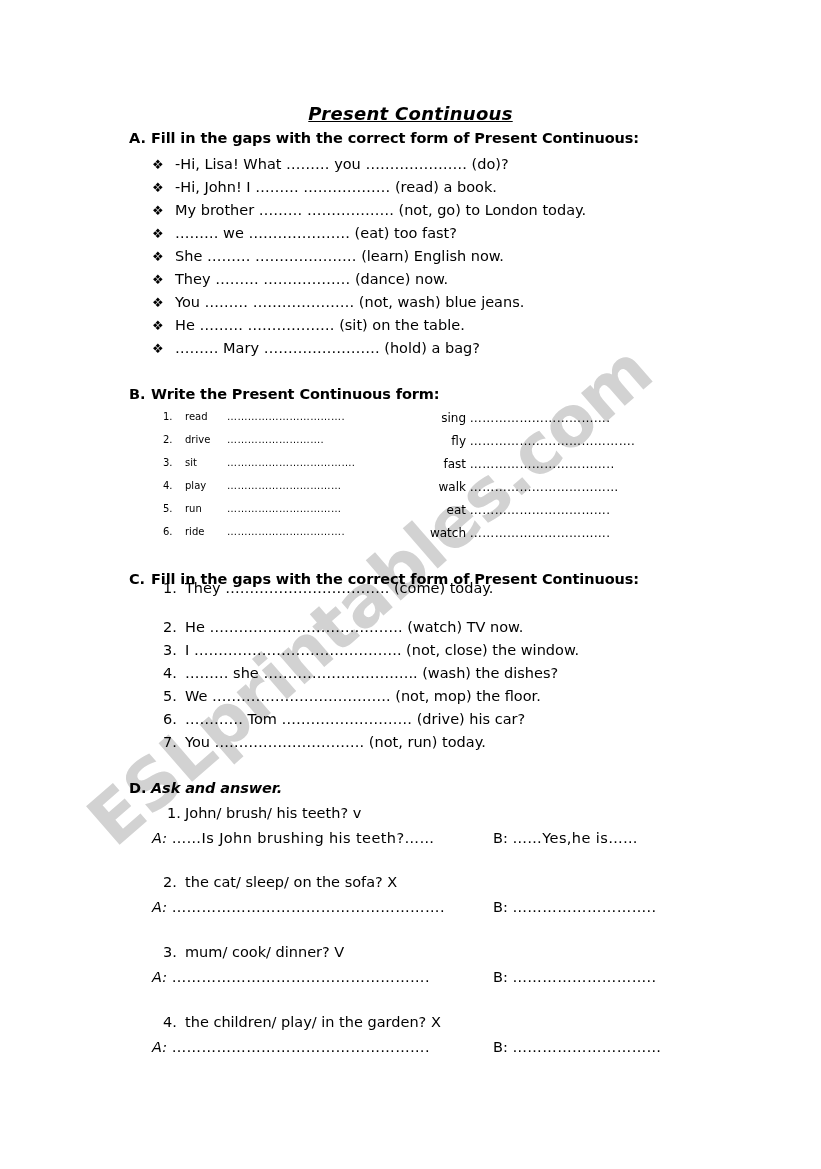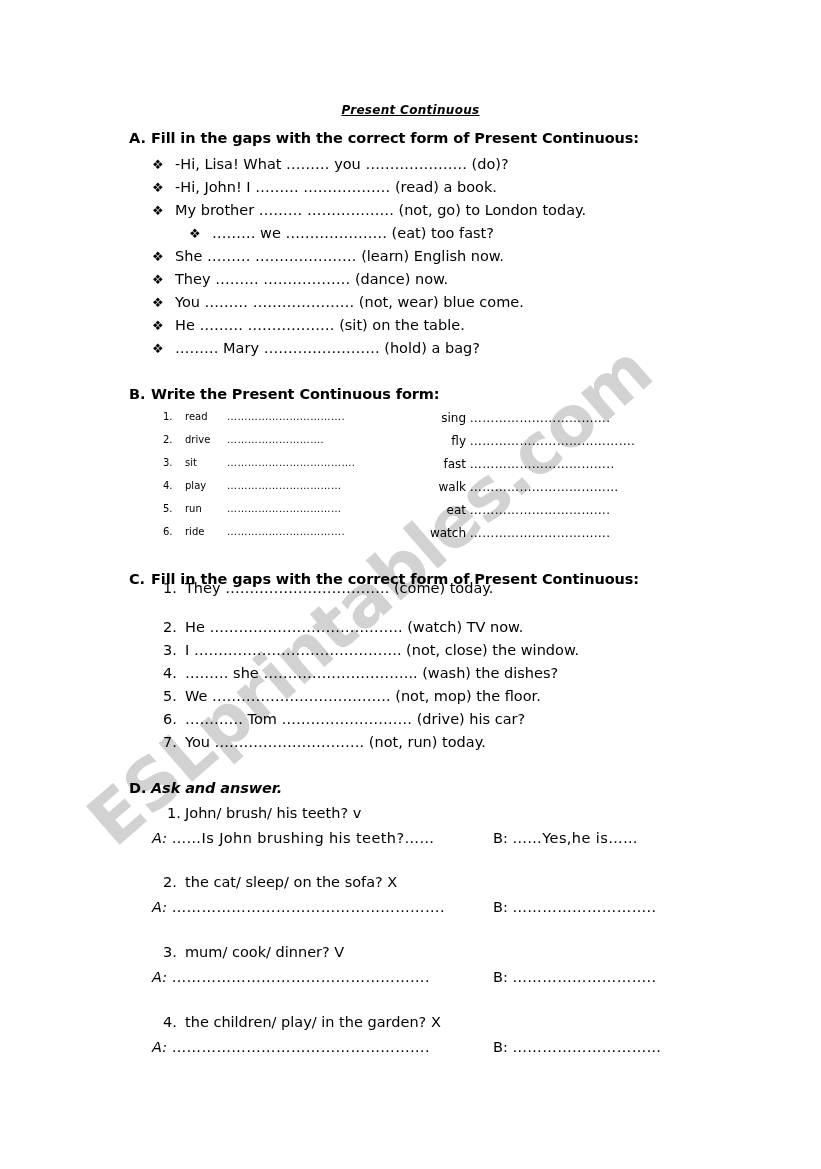--- a/index.html
+++ b/index.html
@@ -42,21 +42,21 @@
     height: 1169px;
     z-index: 10;
   }
 
   .title {
     position: absolute;
     left: 0;
     top: 103px;
     width: 821px;
     text-align: center;
-    font-size: 12px;
+    font-size: 18px;
     font-weight: bold;
     font-style: italic;
     text-decoration: underline;
     letter-spacing: 0.3px;
   }
 
   .section-head {
     position: absolute;
     left: 129px;
     font-size: 14.5px;
@@ -171,31 +171,31 @@
 
     <div class="bullet-row" style="top:179px;">
       <span class="bullet">❖</span><span>-Hi, John! I ……… ……………… (read) a book.</span>
     </div>
     <div class="bullet-row" style="top:156px;">
       <span class="bullet">❖</span><span>-Hi, Lisa! What ……… you ………………… (do)?</span>
     </div>
     <div class="bullet-row" style="top:202px;">
       <span class="bullet">❖</span><span>My brother ……… ……………… (not, go) to London today.</span>
     </div>
-    <div class="bullet-row" style="top:225px;margin-left:37px;">
+    <div class="bullet-row" style="top:225px;">
       <span class="bullet">❖</span><span>……… we ………………… (eat) too fast?</span>
     </div>
     <div class="bullet-row" style="top:248px;">
       <span class="bullet">❖</span><span>She ……… ………………… (learn) English now.</span>
     </div>
     <div class="bullet-row" style="top:271px;">
       <span class="bullet">❖</span><span>They ……… ……………… (dance) now.</span>
     </div>
     <div class="bullet-row" style="top:294px;">
-      <span class="bullet">❖</span><span>You ……… ………………… (not, wear) blue come.</span>
+      <span class="bullet">❖</span><span>You ……… ………………… (not, wash) blue jeans.</span>
     </div>
     <div class="bullet-row" style="top:317px;">
       <span class="bullet">❖</span><span>He ……… ……………… (sit) on the table.</span>
     </div>
     <div class="bullet-row" style="top:340px;">
       <span class="bullet">❖</span><span>……… Mary …………………… (hold) a bag?</span>
     </div>
 
     <div class="section-head" style="top:386px;">
       <span class="sec-letter">B.</span><span class="sec-body">Write the Present Continuous form:</span>

